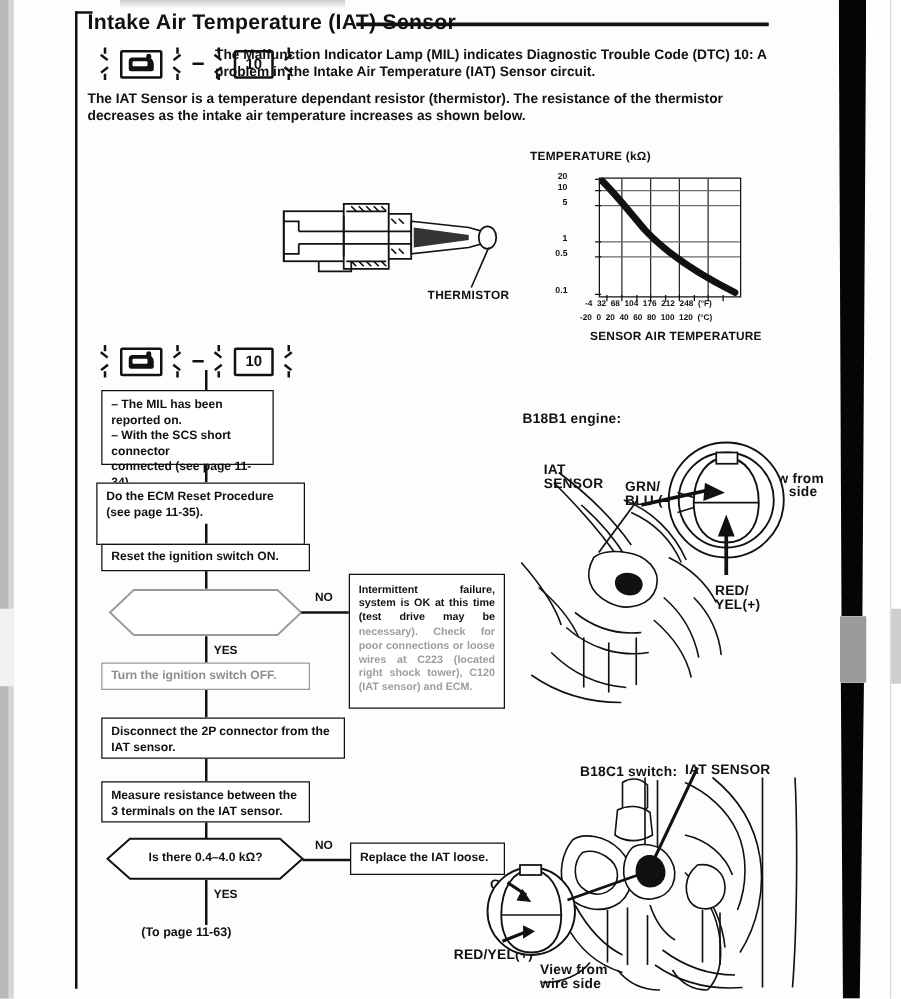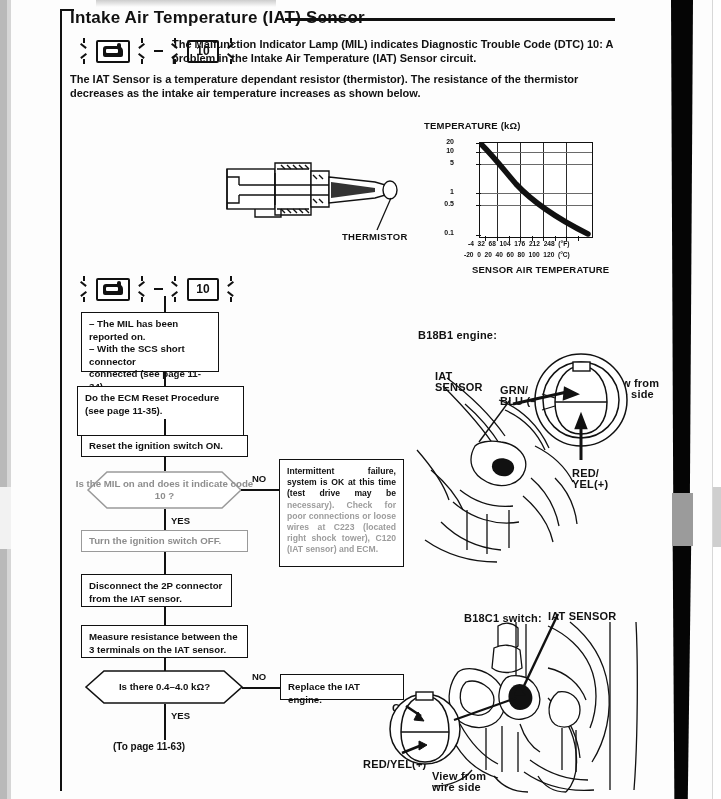--- a/index.html
+++ b/index.html
@@ -301,52 +301,51 @@
 <div class="vline" style="left:164px;top:419px;height:16px;"></div>
 
 <div class="fbox" id="n3" style="left:81px;top:435px;width:167px;height:22px;padding-top:4px;">Reset the ignition switch ON.</div>
 
 <div class="vline" style="left:164px;top:457px;height:14px;"></div>
 
 <div class="dia" id="n4" style="left:71px;top:471px;width:187px;height:38px;">
   <svg width="187" height="38" viewBox="0 0 187 38">
     <path d="M17 19 L36 1 L151 1 L170 19 L151 37 L36 37 Z" fill="#fff" stroke="#9a9a9a" stroke-width="1.5"></path>
   </svg>
-  <span style="color:#8e8e8e;">Is the MIL on and does it indicate code 10 ?</span>
 </div>
 
 <div class="hline" style="left:241px;top:489px;width:40px;"></div>
 <div class="lbl" style="left:252px;top:473px;">NO</div>
 
 <div class="vline" style="left:164px;top:509px;height:29px;"></div>
 <div class="lbl" style="left:171px;top:515px;">YES</div>
 
 <div class="fbox faint" id="n5" style="left:81px;top:530px;width:167px;height:22px;padding-top:4px;">Turn the ignition switch OFF.</div>
 
 <div class="vline" style="left:164px;top:552px;height:22px;"></div>
 
-<div class="fbox" id="n6" style="left:81px;top:574px;width:151px;height:33px;">Disconnect the 2P connector from the IAT sensor.</div>
+<div class="fbox" id="n6" style="left:81px;top:574px;width:195px;height:33px;">Disconnect the 2P connector from the IAT sensor.</div>
 
 <div class="vline" style="left:164px;top:607px;height:18px;"></div>
 
 <div class="fbox" id="n7" style="left:81px;top:625px;width:167px;height:33px;">Measure resistance between the 3 terminals on the IAT sensor.</div>
 
 <div class="vline" style="left:164px;top:658px;height:14px;"></div>
 
 <div class="dia" id="n8" style="left:71px;top:670px;width:187px;height:34px;">
   <svg width="187" height="34" viewBox="0 0 187 34">
     <path d="M15 17 L33 1 L153 1 L171 17 L153 33 L33 33 Z" fill="#fff" stroke="#111" stroke-width="1.6"></path>
   </svg>
   <span>Is there 0.4–4.0 kΩ?</span>
 </div>
 
 <div class="hline" style="left:242px;top:687px;width:38px;"></div>
 <div class="lbl" style="left:252px;top:671px;">NO</div>
 
-<div class="fbox" id="n9" style="left:280px;top:674px;width:124px;height:26px;padding-top:6px;">Replace the IAT engine.</div>
+<div class="fbox" id="n9" style="left:280px;top:674px;width:124px;height:26px;padding-top:6px;">Replace the IAT loose.</div>
 
 <div class="vline" style="left:164px;top:704px;height:36px;"></div>
 <div class="lbl" style="left:171px;top:710px;">YES</div>
 <div id="topage">(To page 11-63)</div>
 
 <div id="int-box">
   <span>Intermittent failure, system is OK at this time (test drive may be</span>
   <span class="dim">necessary). Check for poor connections or loose wires at C223 (located right shock tower), C120 (IAT sensor) and ECM.</span>
 </div>
 

